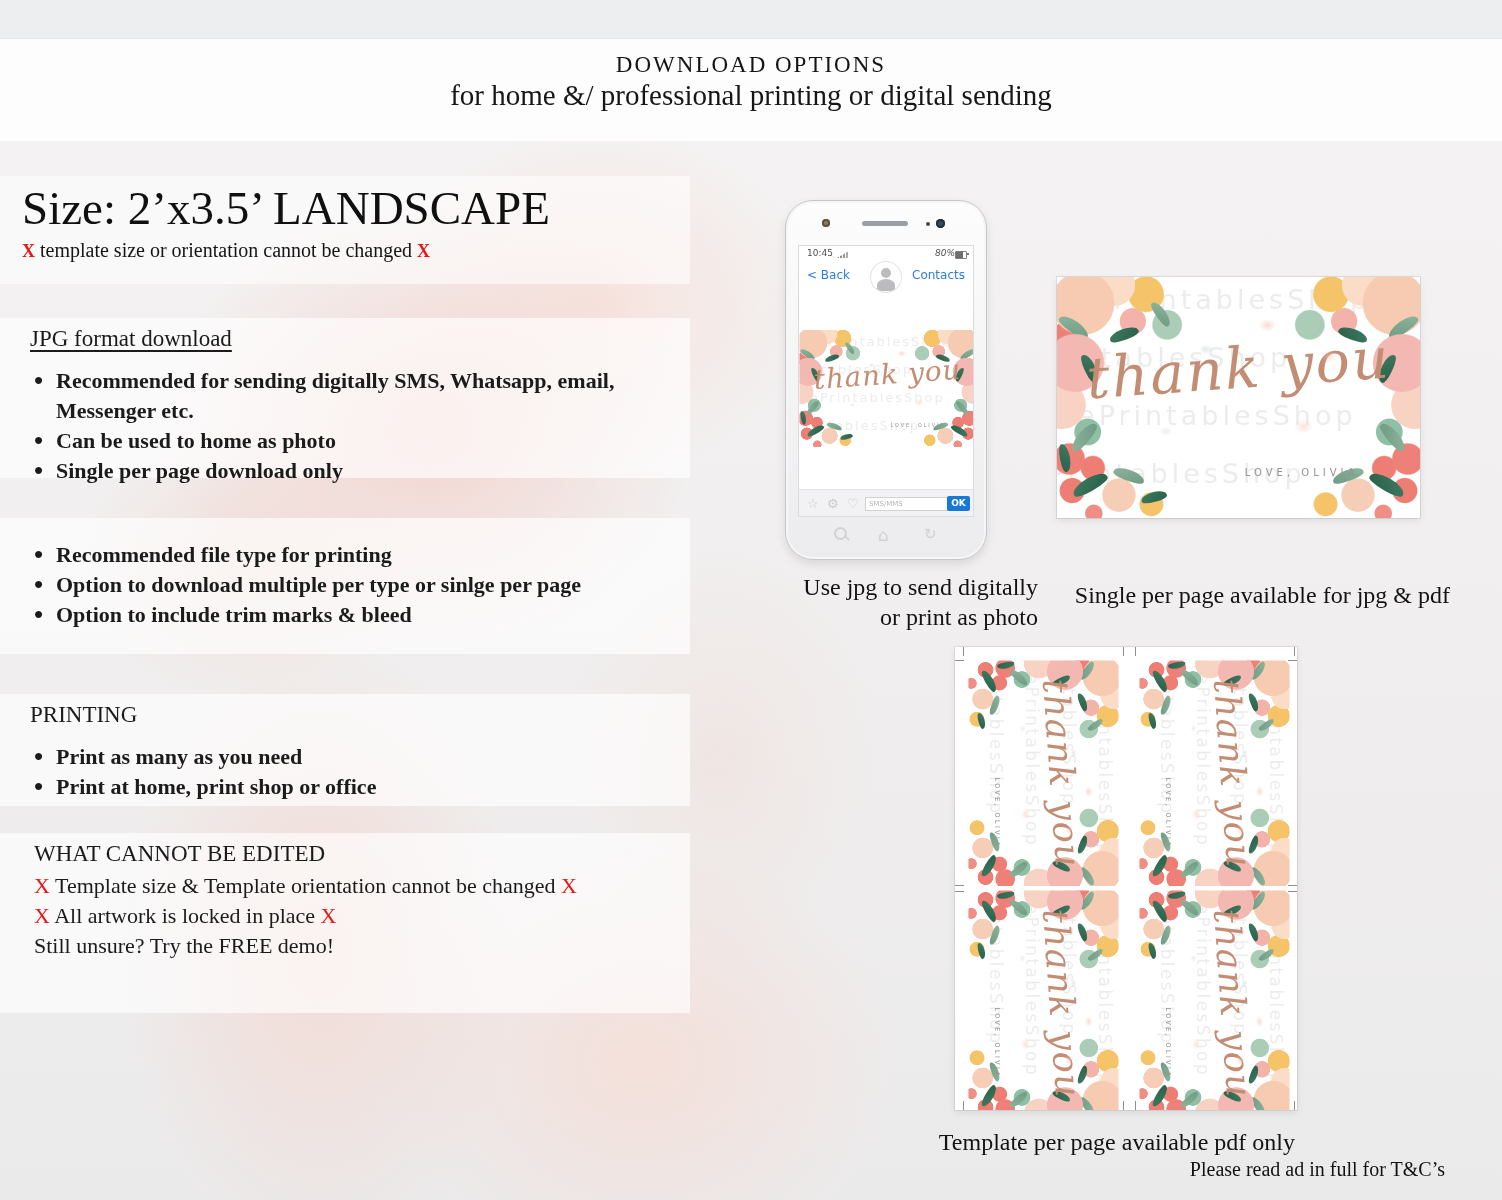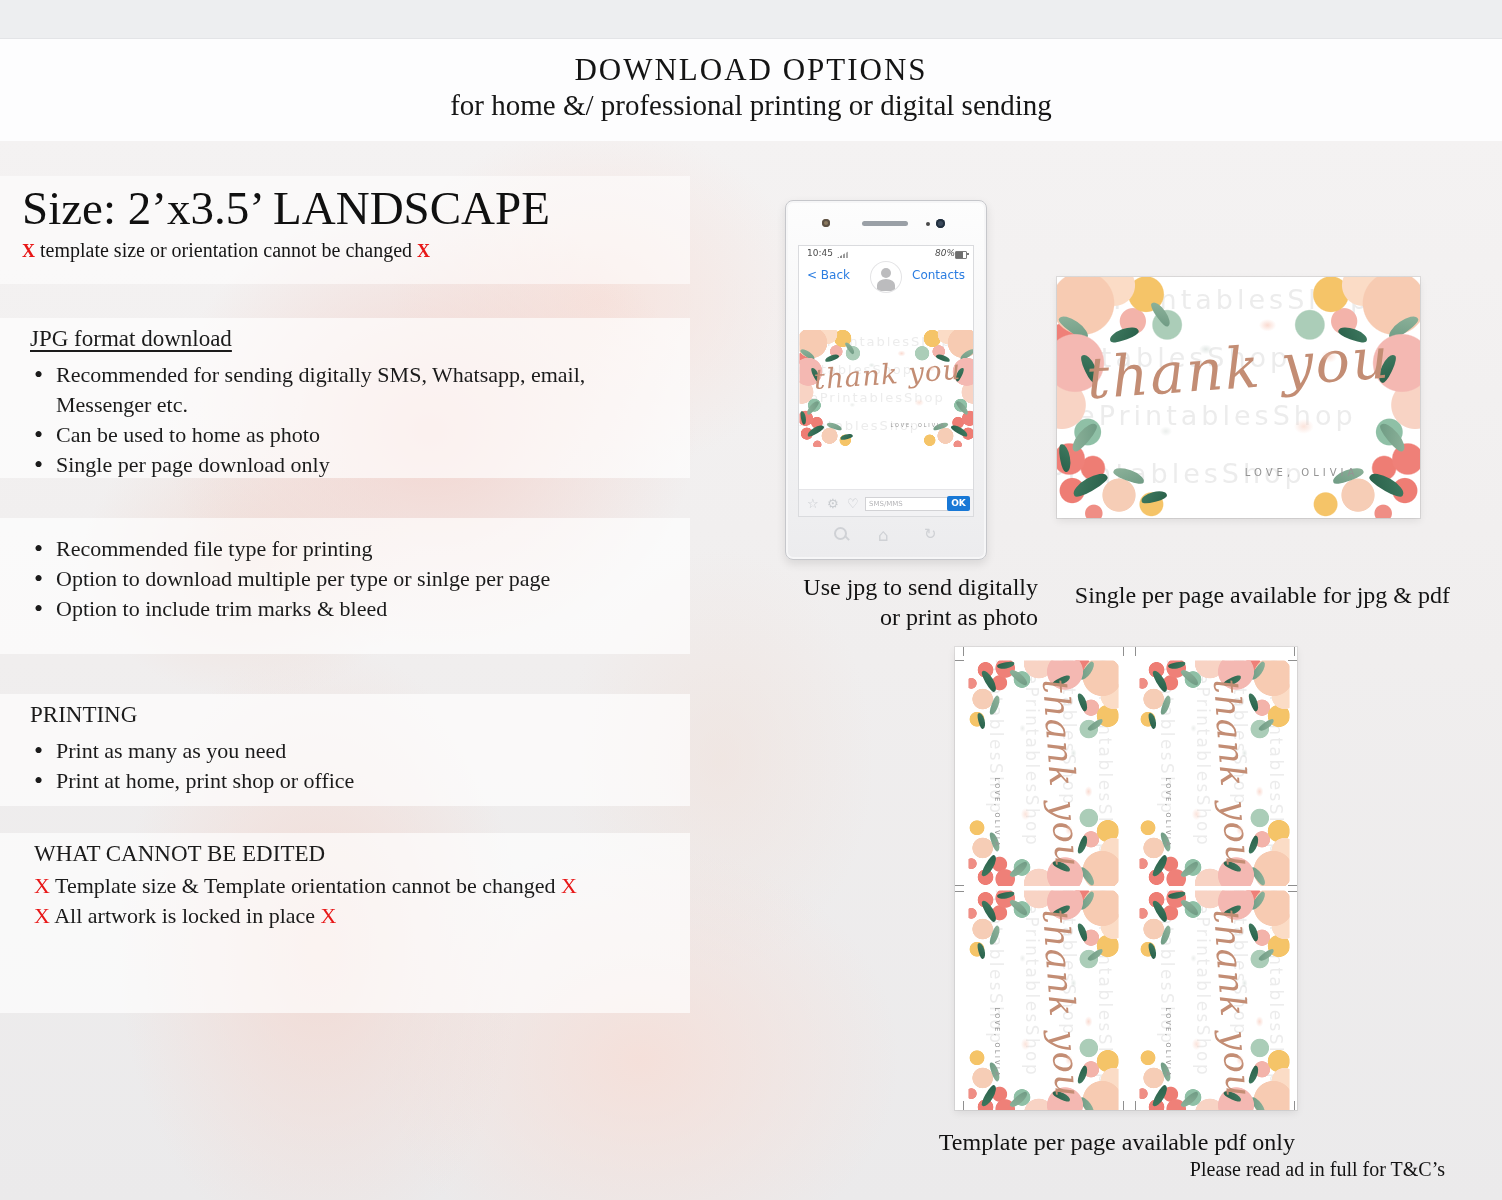--- a/index.html
+++ b/index.html
@@ -14,38 +14,38 @@
       radial-gradient(380px 330px at 430px 430px, rgba(243,212,206,.95), rgba(243,212,206,0) 70%),
       radial-gradient(300px 250px at 600px 300px, rgba(247,226,220,.9), rgba(247,226,220,0) 70%),
       radial-gradient(240px 200px at 250px 560px, rgba(240,219,212,.8), rgba(240,219,212,0) 70%),
       radial-gradient(280px 430px at 320px 950px, rgba(243,216,209,.85), rgba(243,216,209,0) 72%),
       radial-gradient(360px 300px at 640px 1060px, rgba(246,222,215,.85), rgba(246,222,215,0) 72%),
       radial-gradient(220px 300px at 720px 760px, rgba(240,225,219,.6), rgba(240,225,219,0) 70%),
       linear-gradient(180deg,#f5f3f3 0%,#f0eeee 55%,#ebeaeb 100%);
   }
   .topbar{position:absolute;left:0;top:0;right:0;height:38px;background:#edeef0;border-bottom:1px solid #e3e4e7;}
   .header{position:absolute;left:0;top:39px;right:0;height:102px;background:rgba(253,253,254,.94);text-align:center;}
-  .header .t1{padding-top:13px;font-size:31px;letter-spacing:2px;color:#141414;}
+  .header .t1{padding-top:13px;font-size:23px;letter-spacing:2px;color:#141414;}
   .header .t2{font-size:29px;margin-top:1px;color:#161616;}
 
   
   .band{position:absolute;left:0;width:690px;background:rgba(255,255,255,.66);box-sizing:border-box;}
   .size-band{top:176px;height:108px;background:rgba(255,255,255,.55);padding:6px 20px 0 22px;}
   .size-head{font-size:47px;line-height:52px;color:#101010;}
   .size-note{font-size:20px;margin-top:5px;color:#151515;}
   .rx{color:#e81717;}
   .size-note .rx{font-weight:bold;font-size:18px;}
   .sec{padding:8px 28px 0 30px;}
   .jpg-band{top:318px;height:160px;}
   .pdf-band{top:518px;height:136px;}
   .print-band{top:694px;height:112px;}
   .cannot-band{top:833px;height:180px;padding-left:34px;}
   .sec-title{font-size:23px;text-decoration:underline;text-underline-offset:4px;margin-bottom:4px;}
   .sec-title.nou{text-decoration:none;}
-  ul.blist{list-style:none;margin:8px 0 0 0;padding:0;}
+  ul.blist{list-style:none;margin:14px 0 0 0;padding:0;font-weight:bold;}
   ul.blist li{position:relative;font-size:22px;line-height:30px;padding-left:26px;}
   ul.blist li::before{content:"\2022";position:absolute;left:4px;font-size:26px;line-height:30px;}
   .xline{font-size:22px;line-height:30px;}
   .cannot-title{font-size:23px;margin-bottom:4px;}
   .still{font-size:22px;line-height:30px;}
 
   
   .cap{position:absolute;font-size:24px;line-height:30px;text-align:right;color:#131313;}
   .cap-phone{left:758px;top:572px;width:280px;}
   .cap-single{left:1050px;top:580px;width:400px;}
@@ -106,21 +106,21 @@
       color:#c38d74;letter-spacing:2px;transform:rotate(-4deg);}
   .card-sig{position:absolute;right:17%;top:79%;font-family:"DejaVu Sans",sans-serif;
       font-size:10px;letter-spacing:4px;color:#949494;}
 
   .card-slot{position:absolute;overflow:visible;}
   .slot-single{left:1057px;top:277px;width:363px;height:241px;}
   .slot-single .card{left:0;top:0;box-shadow:0 0 0 1px rgba(0,0,0,.09),0 3px 8px rgba(0,0,0,.08);}
 
   
   .phone{position:absolute;left:785px;top:200px;width:200px;height:358px;
-     background:linear-gradient(180deg,#fdfdfd,#ececee);border:1px solid #c6c7cb;border-radius:8px;
+     background:linear-gradient(180deg,#fdfdfd,#ececee);border:1px solid #c6c7cb;border-radius:28px;
      box-shadow:0 4px 10px rgba(0,0,0,.10), inset 0 0 0 2px #f6f6f7;}
   .cam{position:absolute;left:36px;top:18px;width:8px;height:8px;border-radius:50%;background:#8b7a5f;box-shadow:inset 0 0 0 2px #5d5144;}
   .speaker{position:absolute;left:76px;top:20px;width:46px;height:5px;border-radius:3px;background:#9aa0a6;}
   .dotA{position:absolute;left:140px;top:21px;width:4px;height:4px;border-radius:50%;background:#4a4a4a;}
   .dotB{position:absolute;left:150px;top:18px;width:9px;height:9px;border-radius:50%;background:#3b4a5c;box-shadow:inset 0 0 0 2px #22303f;}
   .screen{position:absolute;left:12px;right:12px;top:44px;height:272px;background:#fff;border:1px solid #dadbde;box-sizing:border-box;overflow:hidden;}
   .statusbar{position:absolute;left:4px;right:4px;top:2px;height:12px;font-family:"DejaVu Sans",sans-serif;font-size:9px;color:#4c4c4c;}
   .st-time{position:absolute;left:4px;top:0;}
   .st-batt{position:absolute;right:14px;top:0;font-style:italic;}
   .sig{position:absolute;left:34px;top:3px;width:12px;height:7px;
@@ -210,20 +210,21 @@
   <div class="xline">
     <span class="rx">X</span>
     <span>Template size &amp; Template orientation cannot be changed</span>
     <span class="rx">X</span>
   </div>
   <div class="xline">
     <span class="rx">X</span>
     <span>All artwork is locked in place</span>
     <span class="rx">X</span>
   </div>
+  <div class="still">Still unsure? Try the FREE demo!</div>
 </div>
 
 <div class="phone">
   <div class="cam"></div>
   <div class="speaker"></div>
   <div class="dotA"></div>
   <div class="dotB"></div>
   <div class="screen">
     <div class="statusbar">
       <span class="st-time">10:45</span>

